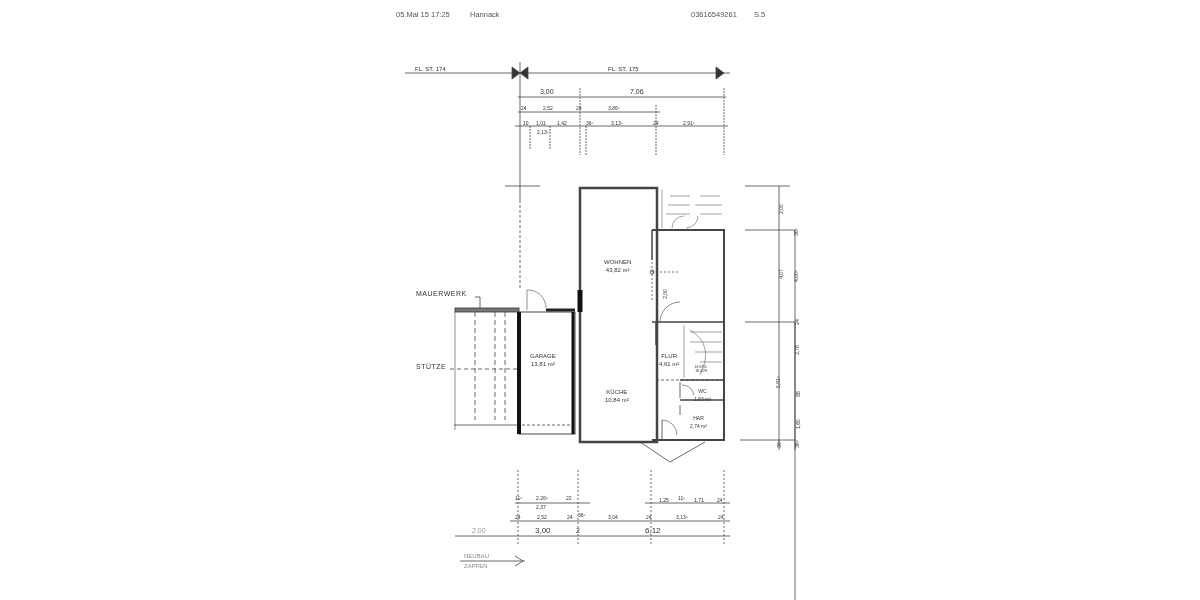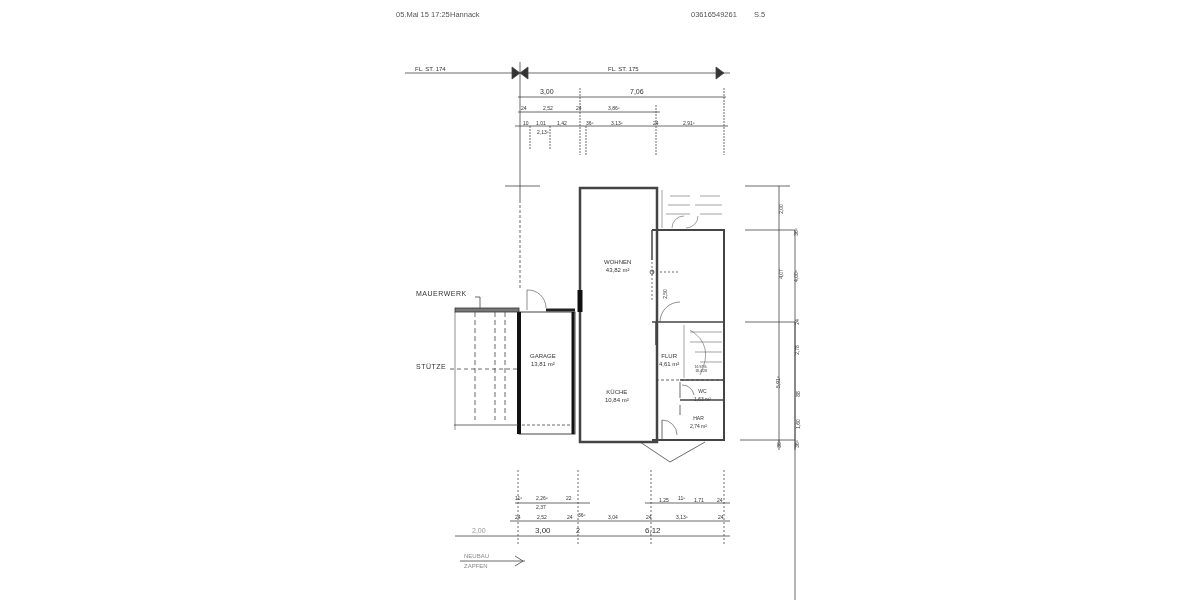--- a/index.html
+++ b/index.html
@@ -5,21 +5,21 @@
   html,body{margin:0;padding:0;}
   body{width:1200px;height:600px;background:#ffffff;position:relative;overflow:hidden;font-family:"Liberation Sans",sans-serif;color:#333;}
   .fax{position:absolute;top:10px;font-size:7.5px;color:#555;text-align:center;}
   svg{position:absolute;left:0;top:0;}
   .lbl{position:absolute;font-size:6px;color:#333;line-height:8px;text-align:center;}
 </style>
 </head>
 <body>
 
 <div class="fax" style="left:396px;">05.Mai 15 17:25</div>
-<div class="fax" style="left:450px;">Hannack</div>
+<div class="fax" style="left:470px;">Hannack</div>
 <div class="fax" style="left:662px;padding-left:29px;">03616549261</div>
 <div class="fax" style="left:754px;">S.5</div>
 
 <svg width="1200" height="600" viewBox="0 0 1200 600">
   <g stroke="#444" stroke-width="0.8" fill="none">
 
     <line x1="405" y1="73" x2="730" y2="73"></line>
     <path d="M512 67 L520 73 L512 79 Z M528 67 L520 73 L528 79 Z" fill="#333"></path>
     <path d="M716 67 L724 73 L716 79 Z" fill="#333"></path>
     <line x1="520" y1="62" x2="520" y2="200" stroke-dasharray="0"></line>

